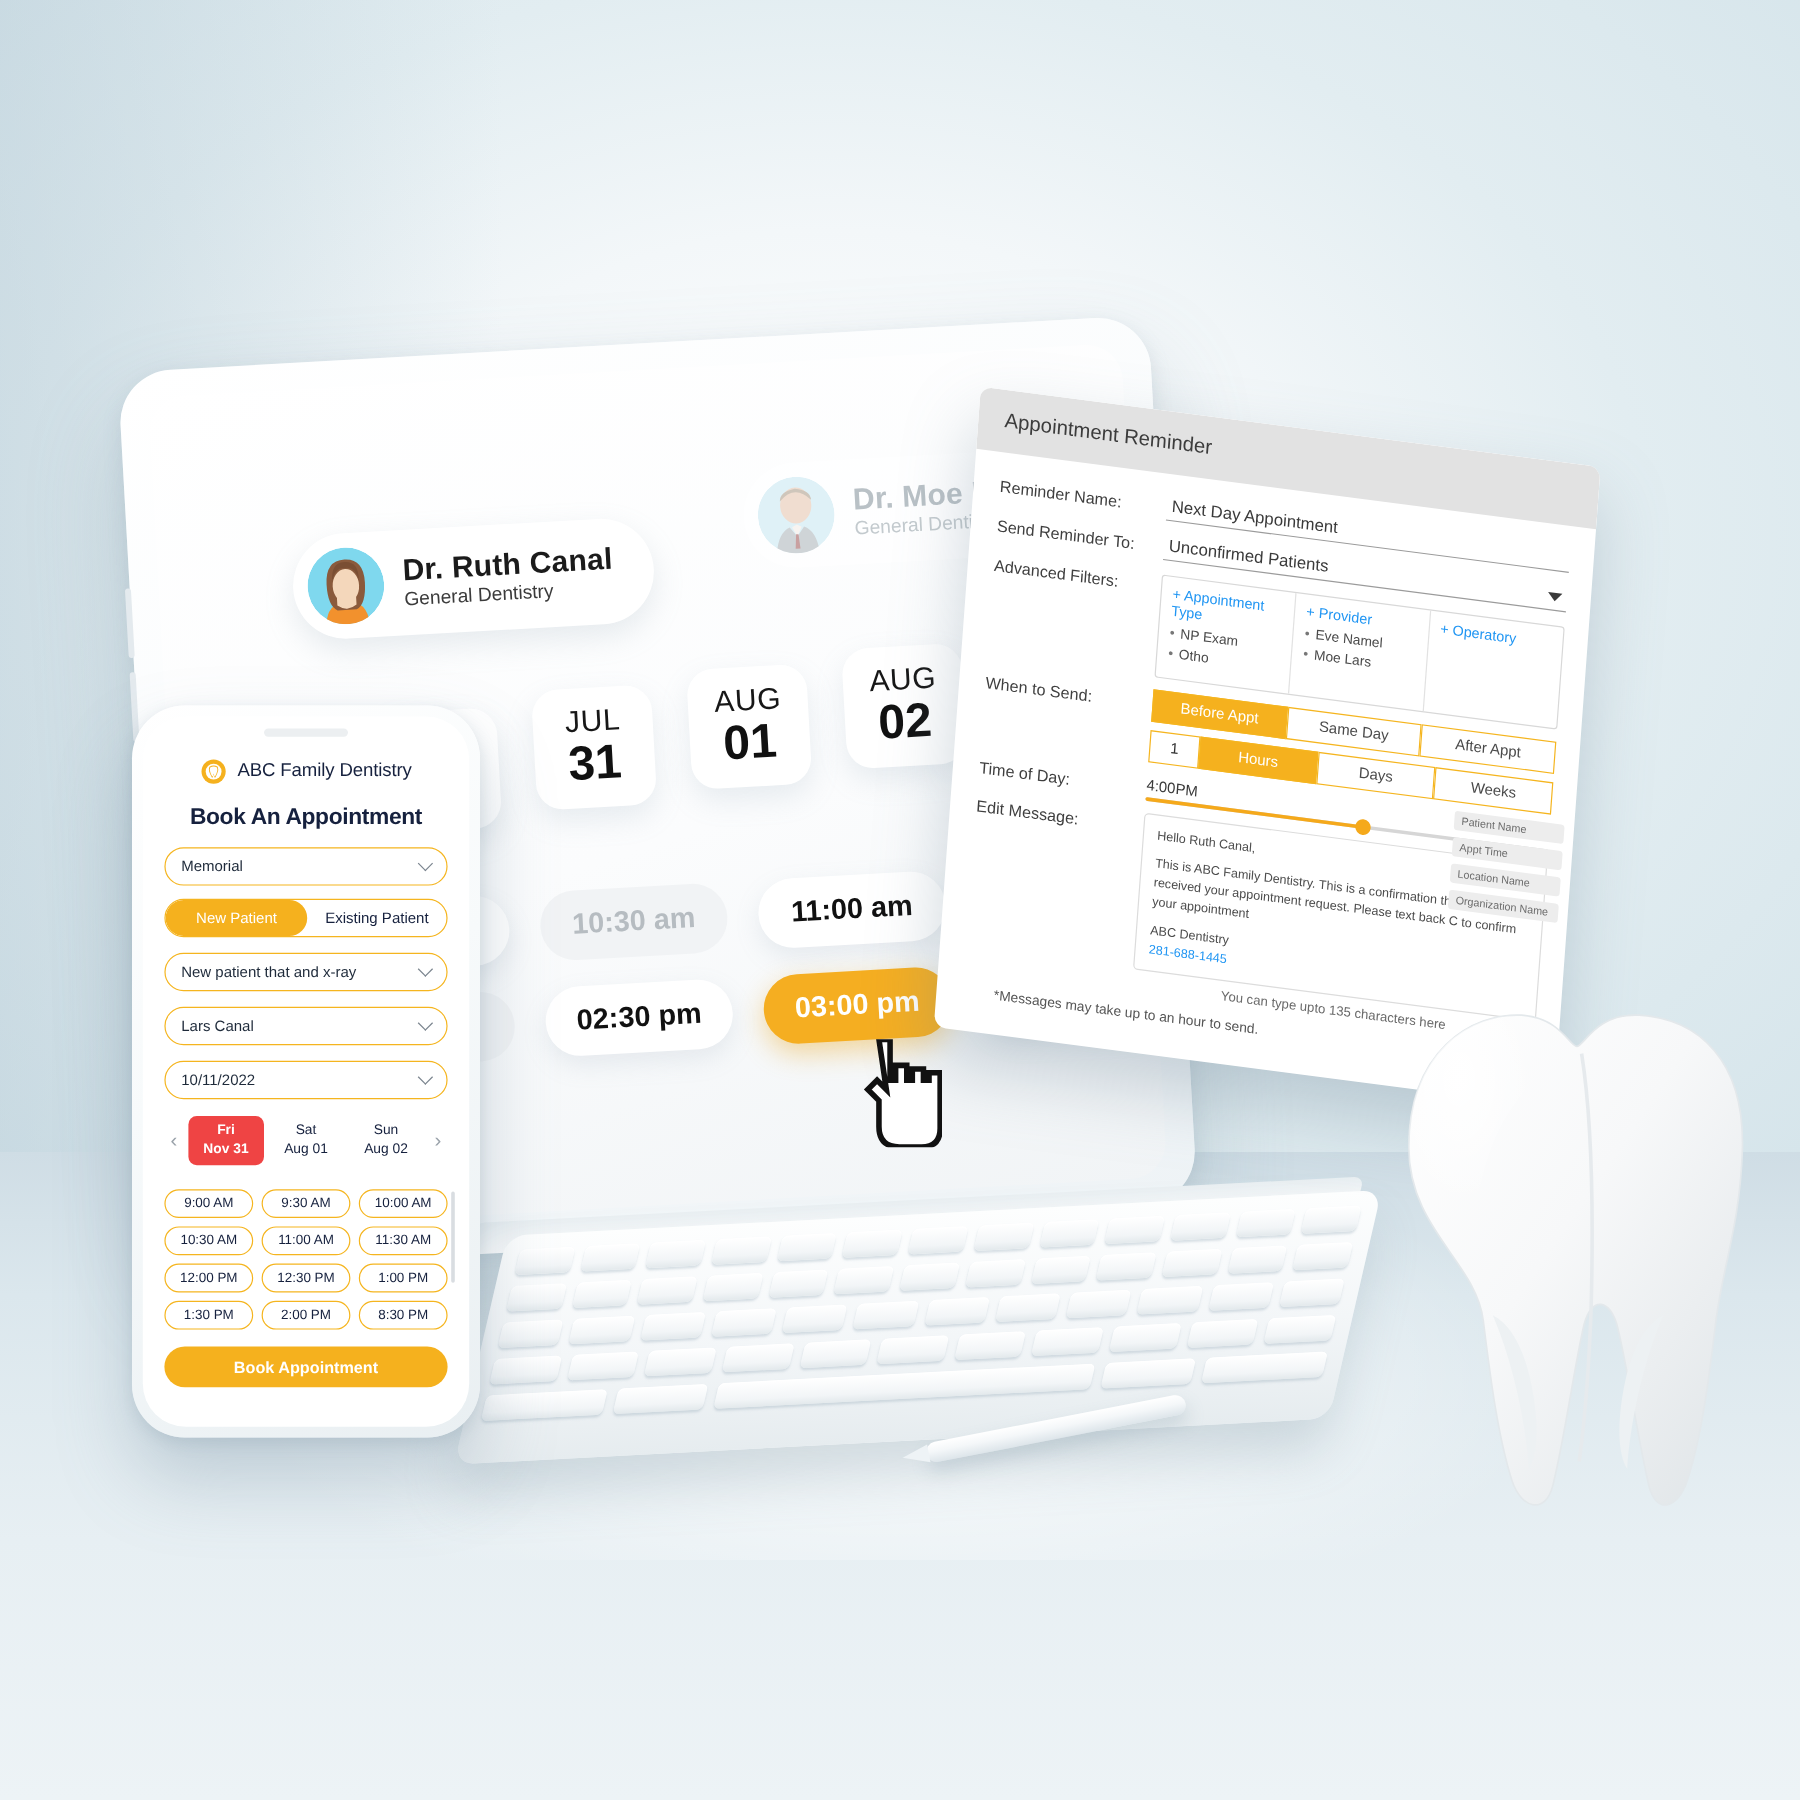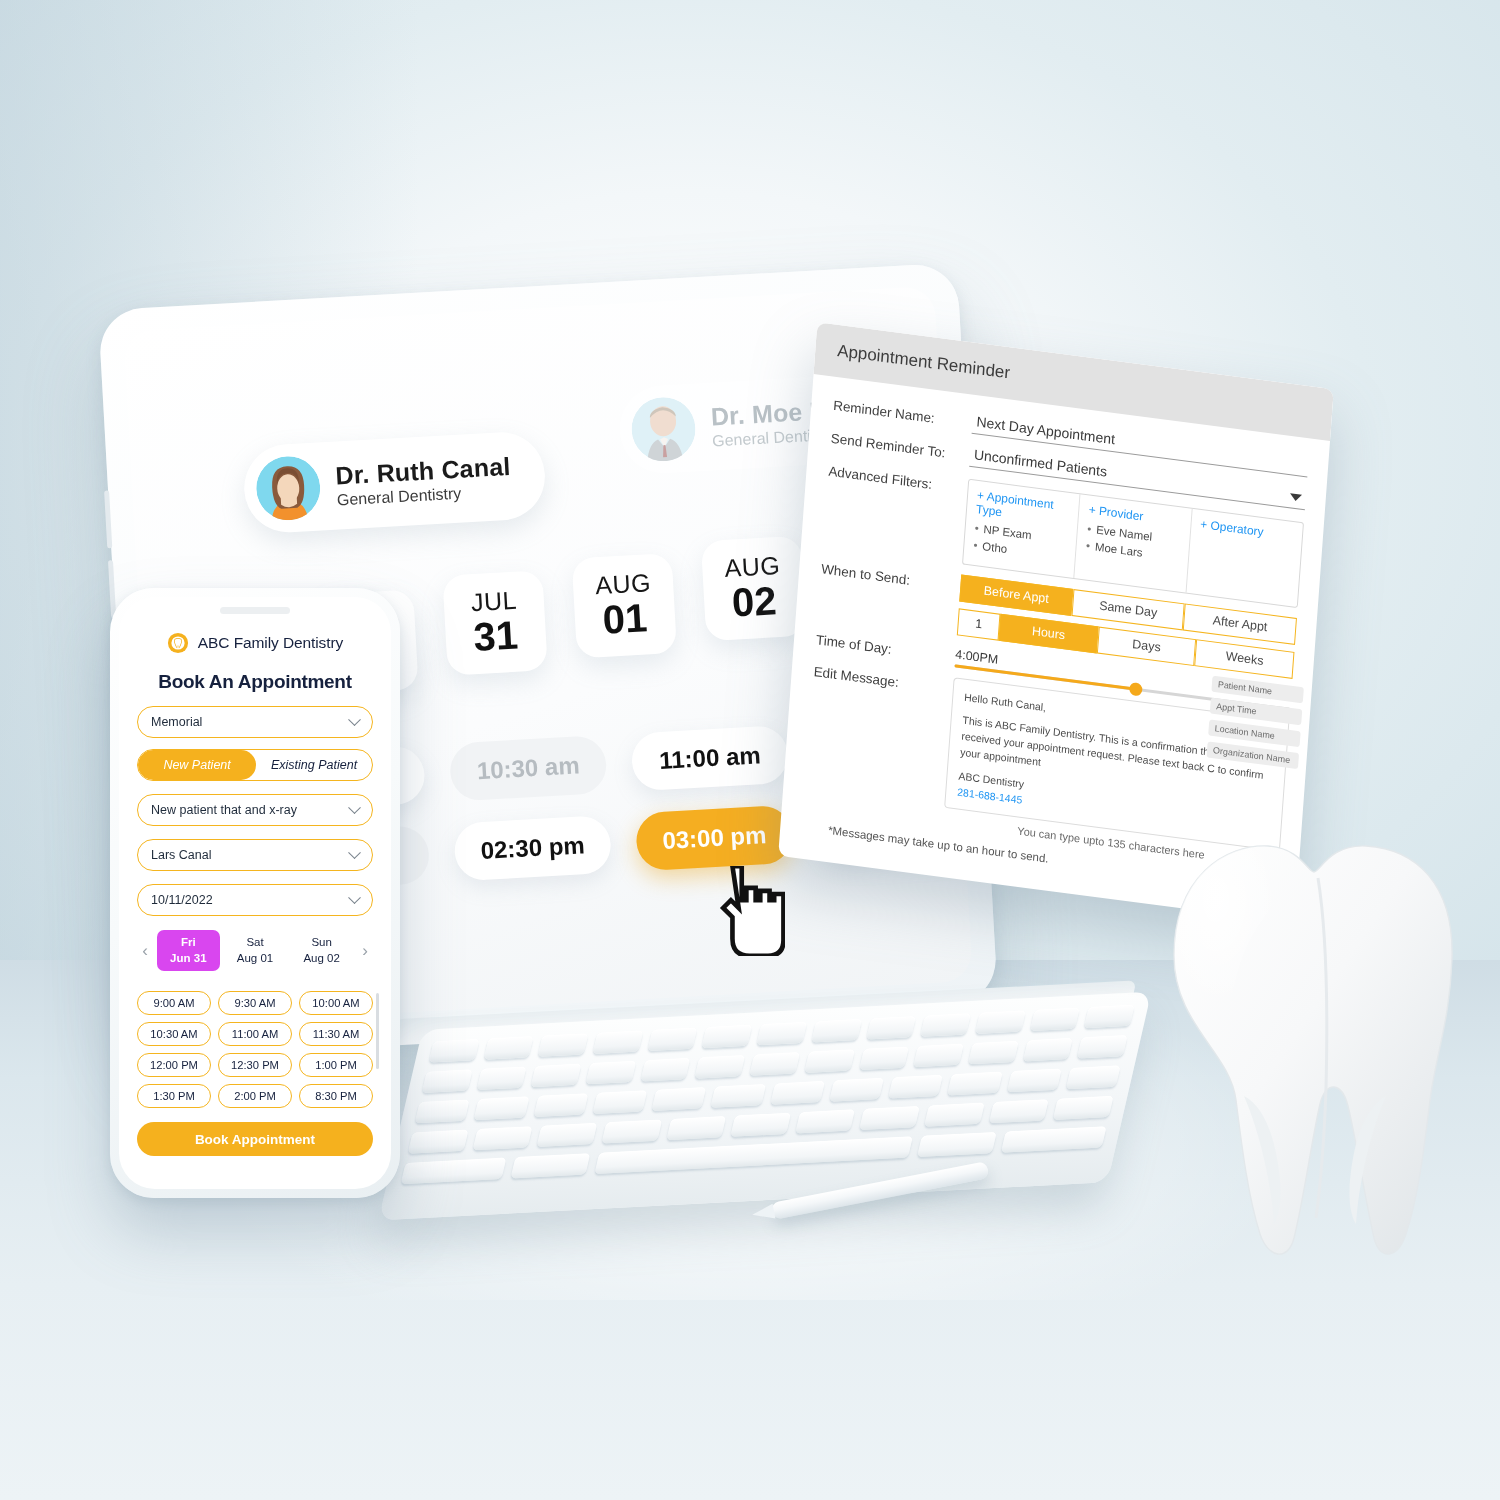--- a/index.html
+++ b/index.html
@@ -149,26 +149,26 @@
     margin-top:13px; height:32px; border:1.6px solid #f5b51f; border-radius:18px;
     display:flex; align-items:center; padding:0 13px;
     font-size:12.5px; color:#1e2a3a;
   }
   .ph-field .cv{ flex:1; }
   .chev{ width:9px; height:9px; border-right:1.6px solid #7a848e; border-bottom:1.6px solid #7a848e; transform:rotate(45deg) translate(-2px,-2px); }
   .ph-toggle{
     margin-top:11px; height:32px; border:1.6px solid #f5b51f; border-radius:18px;
     display:flex; overflow:hidden;
   }
-  .ph-toggle div{ flex:1; display:flex; align-items:center; justify-content:center; font-size:12.5px; color:#16213e;font-style:italic; }
+  .ph-toggle div{ flex:1; display:flex; align-items:center; justify-content:center; font-size:12.5px; color:#16213e; }
   .ph-toggle .on{ background:#f5b11e; color:#fff; border-radius:18px; flex:1.02; }
   .ph-days{ margin-top:14px; display:flex; align-items:center; gap:4px; }
   .arrow{ width:16px; text-align:center; color:#9aa2aa; font-size:17px; flex:0 0 auto; }
   .day-cell{ flex:1; text-align:center; font-size:11.5px; color:#16213e; line-height:1.35; padding:5px 0; border-radius:7px;}
-  .day-cell.on{ background:#d946ef; color:#fff; font-weight:bold; }
+  .day-cell.on{ background:#ef4444; color:#fff; font-weight:bold; }
   .ph-slots{ margin-top:20px; position:relative; }
   .ph-slot-row{ display:flex; gap:7px; margin-bottom:7px; }
   .ph-slot{
     flex:1; height:24px; border:1.4px solid #f5b51f; border-radius:13px;
     display:flex; align-items:center; justify-content:center;
     font-size:11.2px; color:#16213e; font-weight:500;
   }
   .ph-scroll{ position:absolute; right:-6px; top:2px; width:3px; height:76px; background:#d9dde1; border-radius:2px; }
   .ph-book{
     margin-top:14px; height:34px; border-radius:18px; background:#f5b11e;
@@ -432,21 +432,21 @@
 
     <div class="ph-field">
       <span class="cv">10/11/2022</span>
       <span class="chev"></span>
     </div>
 
     <div class="ph-days">
       <div class="arrow">‹</div>
       <div class="day-cell on">
         <div>Fri</div>
-        <div>Jun 31</div>
+        <div>Nov 31</div>
       </div>
       <div class="day-cell">
         <div>Sat</div>
         <div>Aug 01</div>
       </div>
       <div class="day-cell">
         <div>Sun</div>
         <div>Aug 02</div>
       </div>
       <div class="arrow">›</div>

